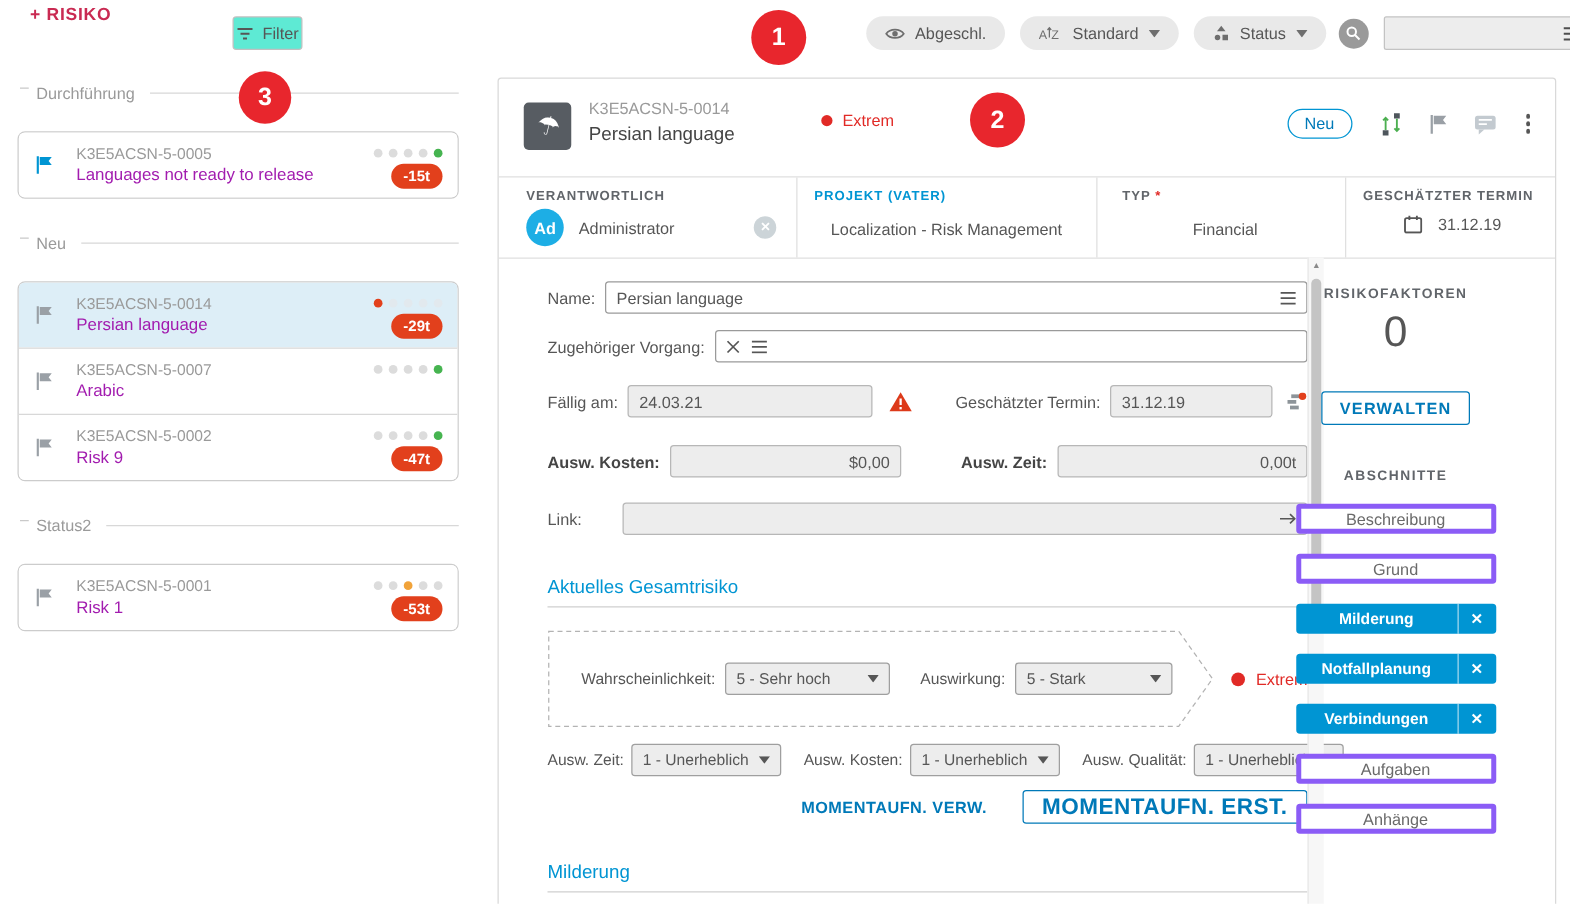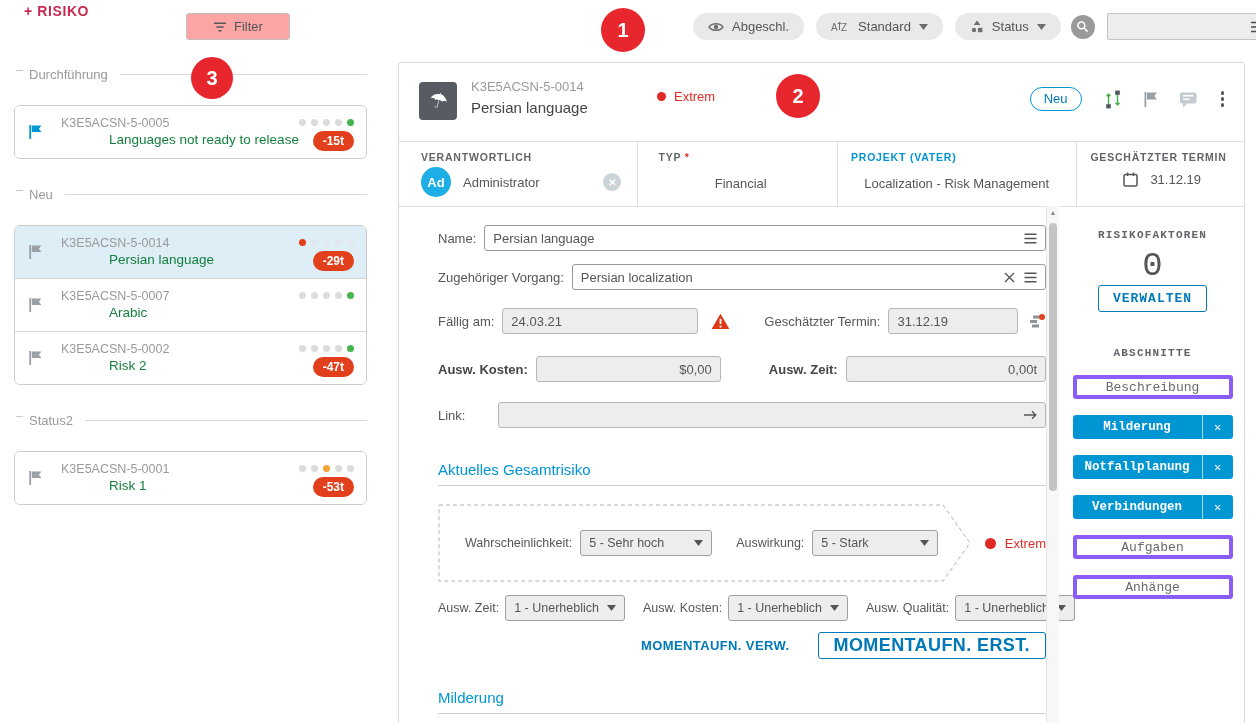--- a/index.html
+++ b/index.html
@@ -13,39 +13,39 @@
   
   .ann{position:absolute;border-radius:50%;background:#e8262d;color:#fff;font-weight:bold;
        font-size:20px;display:flex;align-items:center;justify-content:center;z-index:60;}
   .ann1{left:601px;top:8px;width:44px;height:44px;}
   .ann2{left:776px;top:74px;width:44px;height:44px;}
   .ann3{left:191px;top:57px;width:42px;height:42px;}
 
   
   .add-risk{position:absolute;left:24px;top:3px;color:#c92a52;font-weight:bold;
             font-size:14px;letter-spacing:.6px;cursor:pointer;}
-  .filter-btn{position:absolute;left:186px;top:13px;height:27px;padding:0 26px;background:#fca5a5;
+  .filter-btn{position:absolute;left:186px;top:13px;height:27px;padding:0 2px;background:#5eead4;
               border:1px solid #c0c0c0;border-radius:3px;display:flex;align-items:center;gap:7px;
               font-size:13px;color:#565656;cursor:pointer;}
   .groups{position:absolute;left:14px;top:67px;width:353px;}
   .group{margin-bottom:28px;}
   .group-header{display:flex;align-items:center;margin-bottom:23px;}
   .gdash{width:7px;height:1px;background:#c9c9c9;margin:-8px 6px 0 2px;}
   .group-label{font-size:13px;color:#9a9a9a;margin-right:12px;white-space:nowrap;}
   .group-line{flex:1;height:1px;background:#d8d8d8;}
   .group-cards{border:1px solid #cccccc;border-radius:6px;background:#fff;overflow:hidden;}
   .risk-card{position:relative;height:52px;background:#fff;cursor:pointer;}
   .risk-card + .risk-card{border-top:1px solid #d8d8d8;}
   .risk-card.selected{background:#ddeef7;}
   .flag{position:absolute;left:14px;top:18px;color:#9aa0a6;}
   .flag-blue{color:#0095d3;}
   .flag-gray{color:#9aa0a6;}
   .risk-text{position:absolute;left:46px;top:9px;}
   .risk-id{font-size:12.5px;color:#9a9a9a;line-height:16px;}
-  .risk-title{font-size:13.5px;color:#15803d;line-height:18px;margin-left:48px;}
+  .risk-title{font-size:13.5px;color:#a21caf;line-height:18px;}
   .risk-right{position:absolute;right:12px;top:13px;display:flex;flex-direction:column;
               align-items:flex-end;gap:5px;}
   .dots{display:flex;gap:5px;}
   .dot{width:7px;height:7px;border-radius:50%;}
   .dot-gray{background:#dcdcdc;}
   .dot-dim{background:#e2e9ee;}
   .dot-green{background:#46b450;}
   .dot-red{background:#e2401c;}
   .dot-orange{background:#f1a33a;}
   .badge{background:#e2401c;color:#fff;font-size:12px;font-weight:bold;border-radius:11px;
@@ -135,24 +135,24 @@
 
   
   .scrollbar{position:absolute;left:647px;top:143px;width:13px;height:537px;background:#f7f7f7;
              border-left:1px solid #e8e8e8;box-sizing:border-box;}
   .sb-up{position:absolute;top:3px;left:0;width:12px;text-align:center;color:#8a8a8a;font-size:7px;
          line-height:8px;cursor:pointer;}
   .sb-thumb{position:absolute;left:2px;top:17px;width:8px;height:268px;background:#c4c4c4;
             border-radius:4px;cursor:pointer;}
 
   
-  .right-panel{position:absolute;left:660px;top:143px;width:187px;text-align:center;font-family:Liberation Mono, monospace;}
+  .right-panel{position:absolute;left:624px;top:143px;width:187px;text-align:center;}
   .rp-caption{font-size:11px;letter-spacing:1.2px;color:#61656a;font-weight:bold;}
   .rp-count{font-size:34px;color:#565656;margin-top:6px;font-weight:normal;}
-  .verwalten-btn{display:inline-block;margin-top:0;border:1px solid #0079b8;border-radius:3px;
+  .verwalten-btn{display:inline-block;margin-top:27px;border:1px solid #0079b8;border-radius:3px;
                  color:#0079b8;font-weight:bold;font-size:13px;letter-spacing:1px;padding:5px 14px;
                  background:#fff;cursor:pointer;}
   .abschnitte{margin-top:35px;}
   .sections-list{margin-top:16px;}
   .section-btn{width:160px;height:24px;margin:0 auto 16px auto;border-radius:3px;display:flex;
                align-items:center;box-sizing:border-box;cursor:pointer;}
   .section-btn.inactive{border:4px solid #8b5cf6;background:#fff;color:#6a6a6a;}
   .section-btn.inactive .section-label{flex:1;text-align:center;font-size:13px;}
   .section-btn.active{background:#0095d3;color:#fff;}
   .section-btn.active .section-label{flex:1;text-align:center;font-size:12.5px;font-weight:bold;}
@@ -257,21 +257,21 @@
   </div>
           <div class="risk-card">
     <span class="flag flag-gray">
       <svg width="13" height="16" viewBox="0 0 13 16">
                 <path d="M1.2 1v14" stroke="currentColor" stroke-width="1.8"></path>
                 <path d="M2.8 1.6h9.6L9.9 4.8l2.5 3.2H2.8z" fill="currentColor"></path>
               </svg>
     </span>
     <div class="risk-text">
       <div class="risk-id">K3E5ACSN-5-0002</div>
-      <div class="risk-title">Risk 2</div>
+      <div class="risk-title">Risk 9</div>
     </div>
     <div class="risk-right">
       <div class="dots">
                 <span class="dot dot-gray"></span>
                 <span class="dot dot-gray"></span>
                 <span class="dot dot-gray"></span>
                 <span class="dot dot-gray"></span>
                 <span class="dot dot-green"></span>
               </div>
       <div class="badge">-47t</div>
@@ -416,27 +416,27 @@
 
   <div class="meta-row">
     <div class="meta-col mc1">
       <div class="meta-label">VERANTWORTLICH</div>
       <div class="mc1-val">
         <span class="avatar">Ad</span>
         <span class="mc1-name">Administrator</span>
         <span class="x-circle">✕</span>
       </div>
     </div>
+    <div class="meta-col mc2">
+      <div class="meta-label blue">PROJEKT (VATER)</div>
+      <div class="meta-center">Localization - Risk Management</div>
+    </div>
     <div class="meta-col mc3">
       <div class="meta-label"><span>TYP</span> <span class="req">*</span></div>
       <div class="meta-center">Financial</div>
-    </div>
-    <div class="meta-col mc2">
-      <div class="meta-label blue">PROJEKT (VATER)</div>
-      <div class="meta-center">Localization - Risk Management</div>
     </div>
     <div class="meta-col mc4">
       <div class="meta-label">GESCHÄTZTER TERMIN</div>
       <div class="mc4-val">
         <span>
           <svg width="15" height="15" viewBox="0 0 15 15">
               <rect x="1" y="2.5" width="13" height="11.5" rx="1.5" fill="none" stroke="#565656" stroke-width="1.5"></rect>
               <path d="M4.5 0.5v3.5M10.5 0.5v3.5" stroke="#565656" stroke-width="1.5"></path>
             </svg>
         </span>
@@ -455,21 +455,20 @@
           <svg width="13" height="11" viewBox="0 0 13 11">
               <path d="M0.5 1.2h12M0.5 5.5h12M0.5 9.8h12" stroke="#565656" stroke-width="1.4"></path>
             </svg>
         </span>
       </div>
     </div>
 
     <div class="frow" style="margin-top:13px;">
       <span class="flabel">Zugehöriger Vorgang:</span>
       <div class="winput" style="flex:1;margin-left:8px;">
-        <span class="ival">Persian localization</span>
         <span style="margin-right:9px;">
           <svg width="11" height="11" viewBox="0 0 11 11">
               <path d="M1 1l9 9M10 1l-9 9" stroke="#565656" stroke-width="1.4"></path>
             </svg>
         </span>
         <span>
           <svg width="13" height="11" viewBox="0 0 13 11">
               <path d="M0.5 1.2h12M0.5 5.5h12M0.5 9.8h12" stroke="#565656" stroke-width="1.4"></path>
             </svg>
         </span>
@@ -597,20 +596,24 @@
   <div class="right-panel">
     <div class="rp-caption" style="margin-top:23px;">RISIKOFAKTOREN</div>
     <div class="rp-count">0</div>
     <button class="verwalten-btn">VERWALTEN</button>
     <div class="rp-caption abschnitte">ABSCHNITTE</div>
     <div class="sections-list">
         <div class="section-btn inactive">
     <span class="section-label">Beschreibung</span>
 
   </div>
+        <div class="section-btn inactive">
+    <span class="section-label">Grund</span>
+
+  </div>
         <div class="section-btn active">
     <span class="section-label">Milderung</span>
     <span class="section-x">✕</span>
   </div>
         <div class="section-btn active">
     <span class="section-label">Notfallplanung</span>
     <span class="section-x">✕</span>
   </div>
         <div class="section-btn active">
     <span class="section-label">Verbindungen</span>

